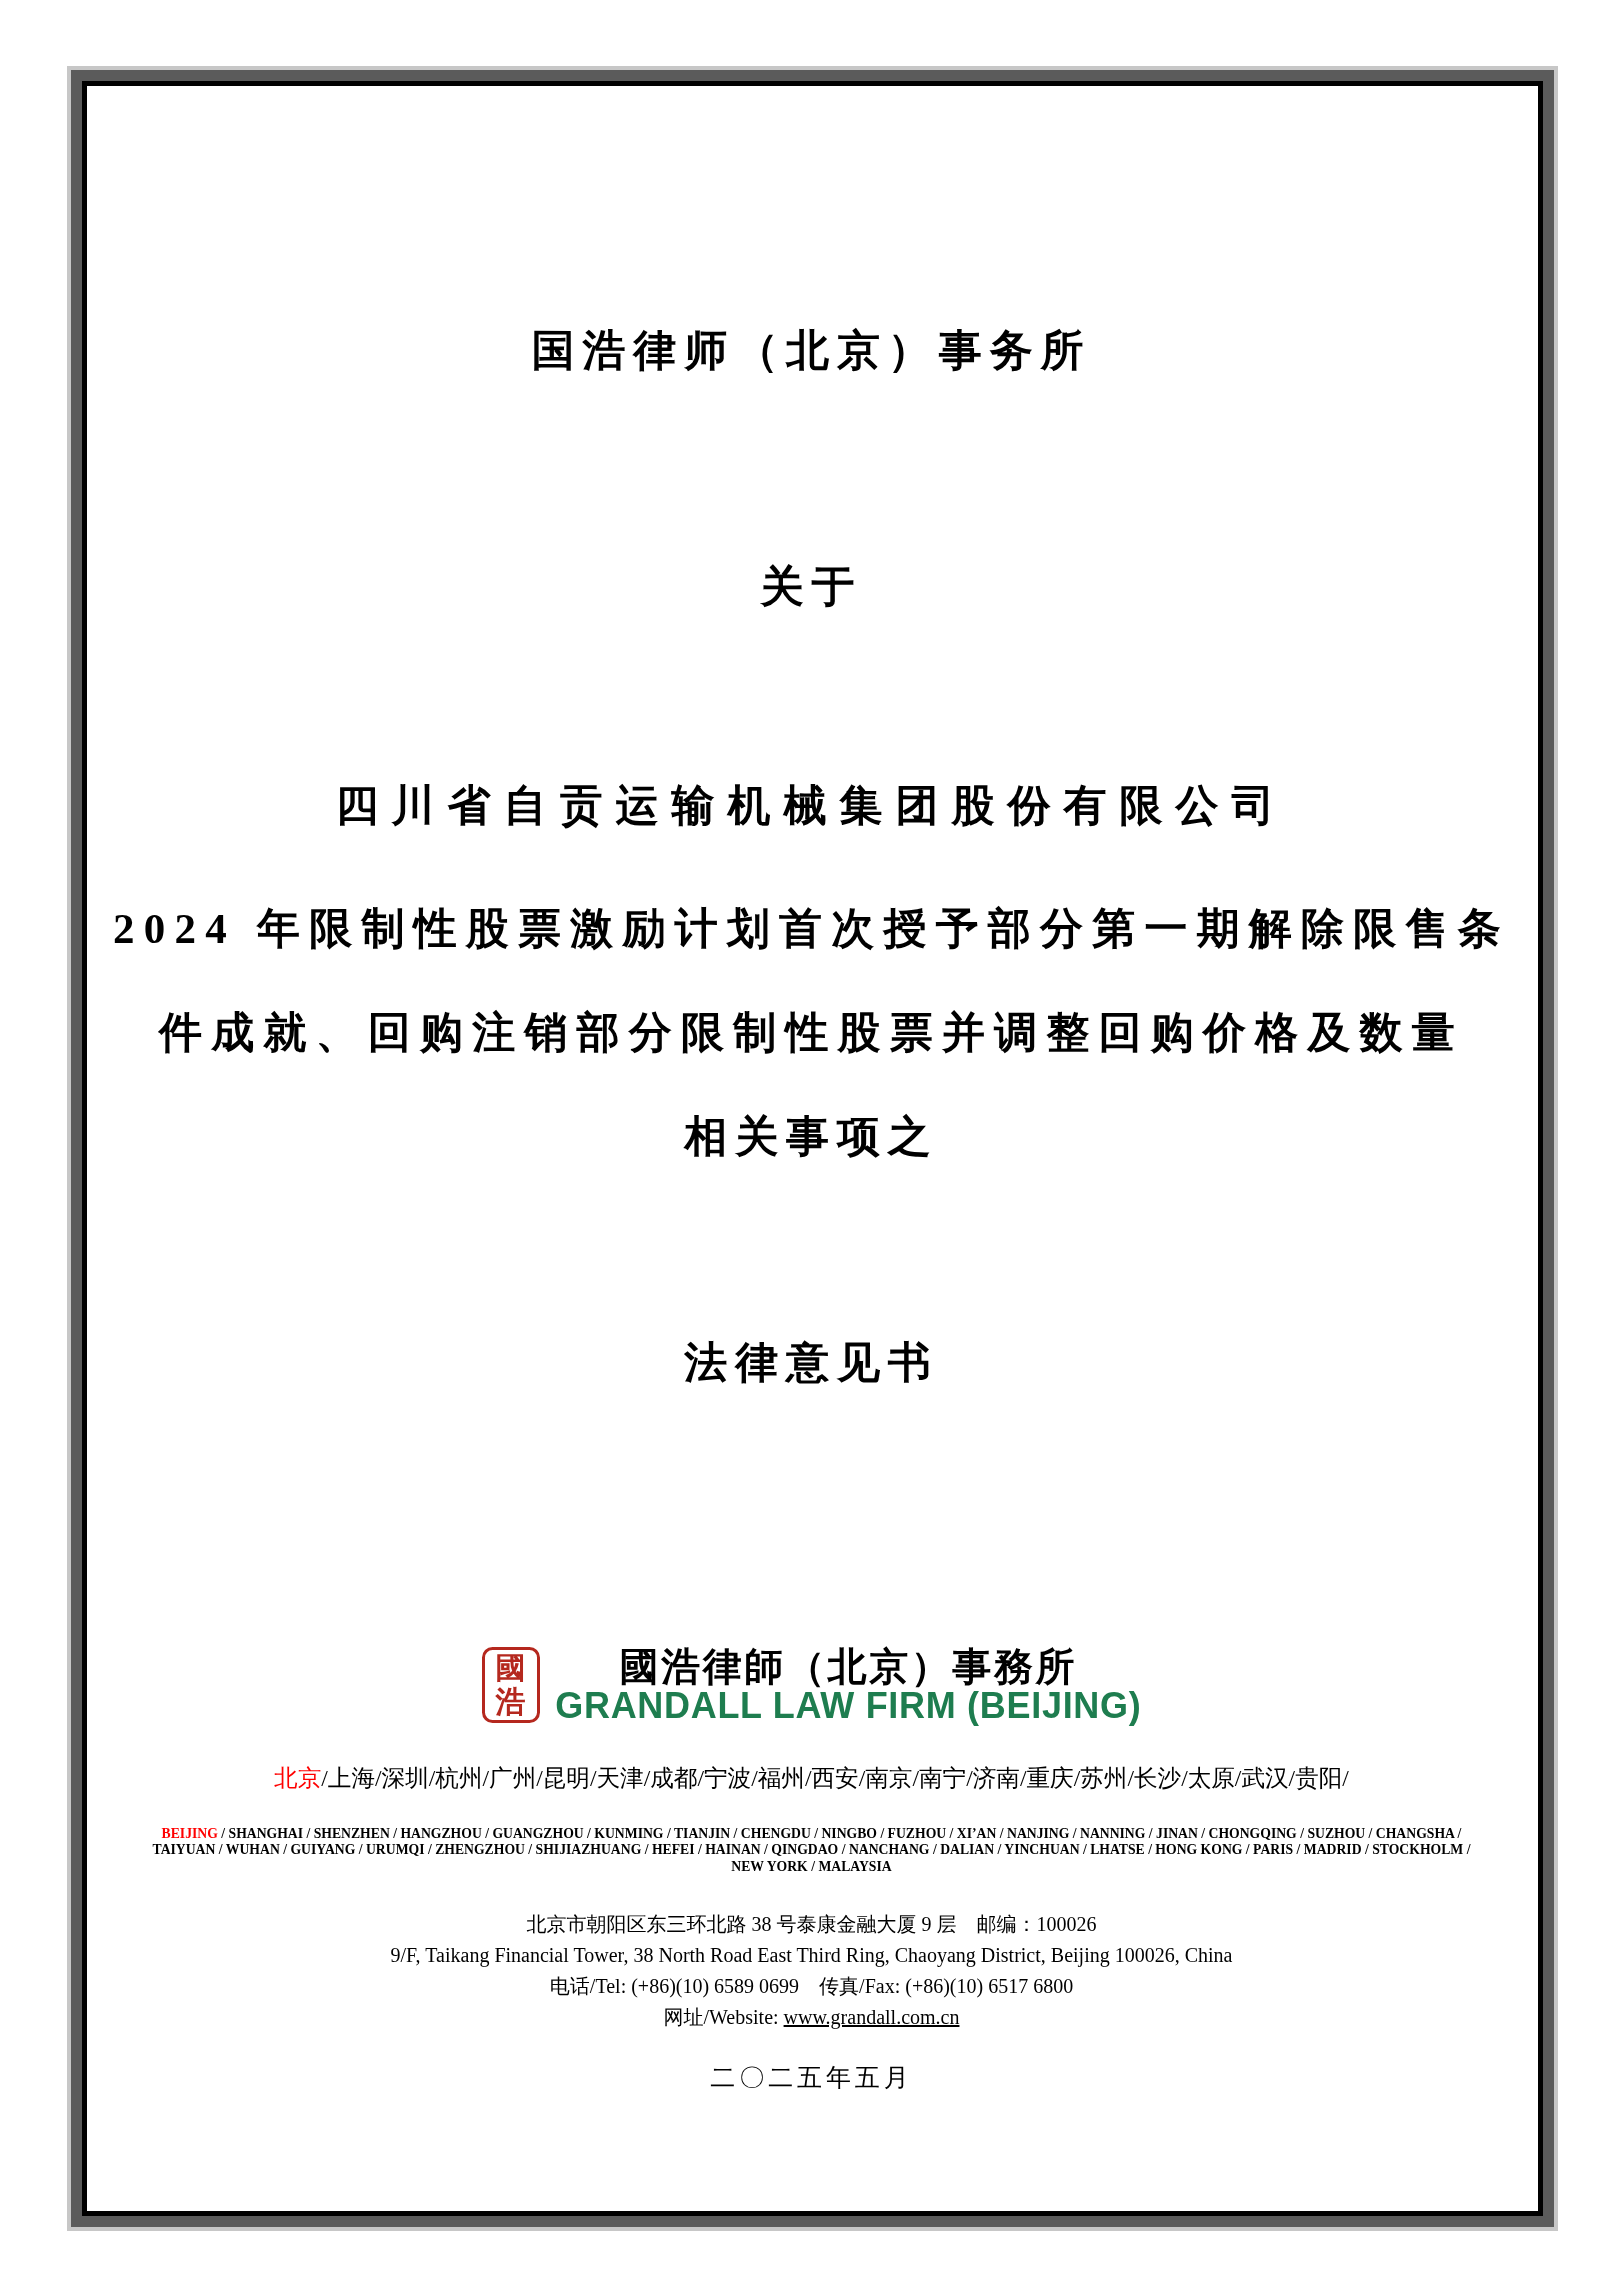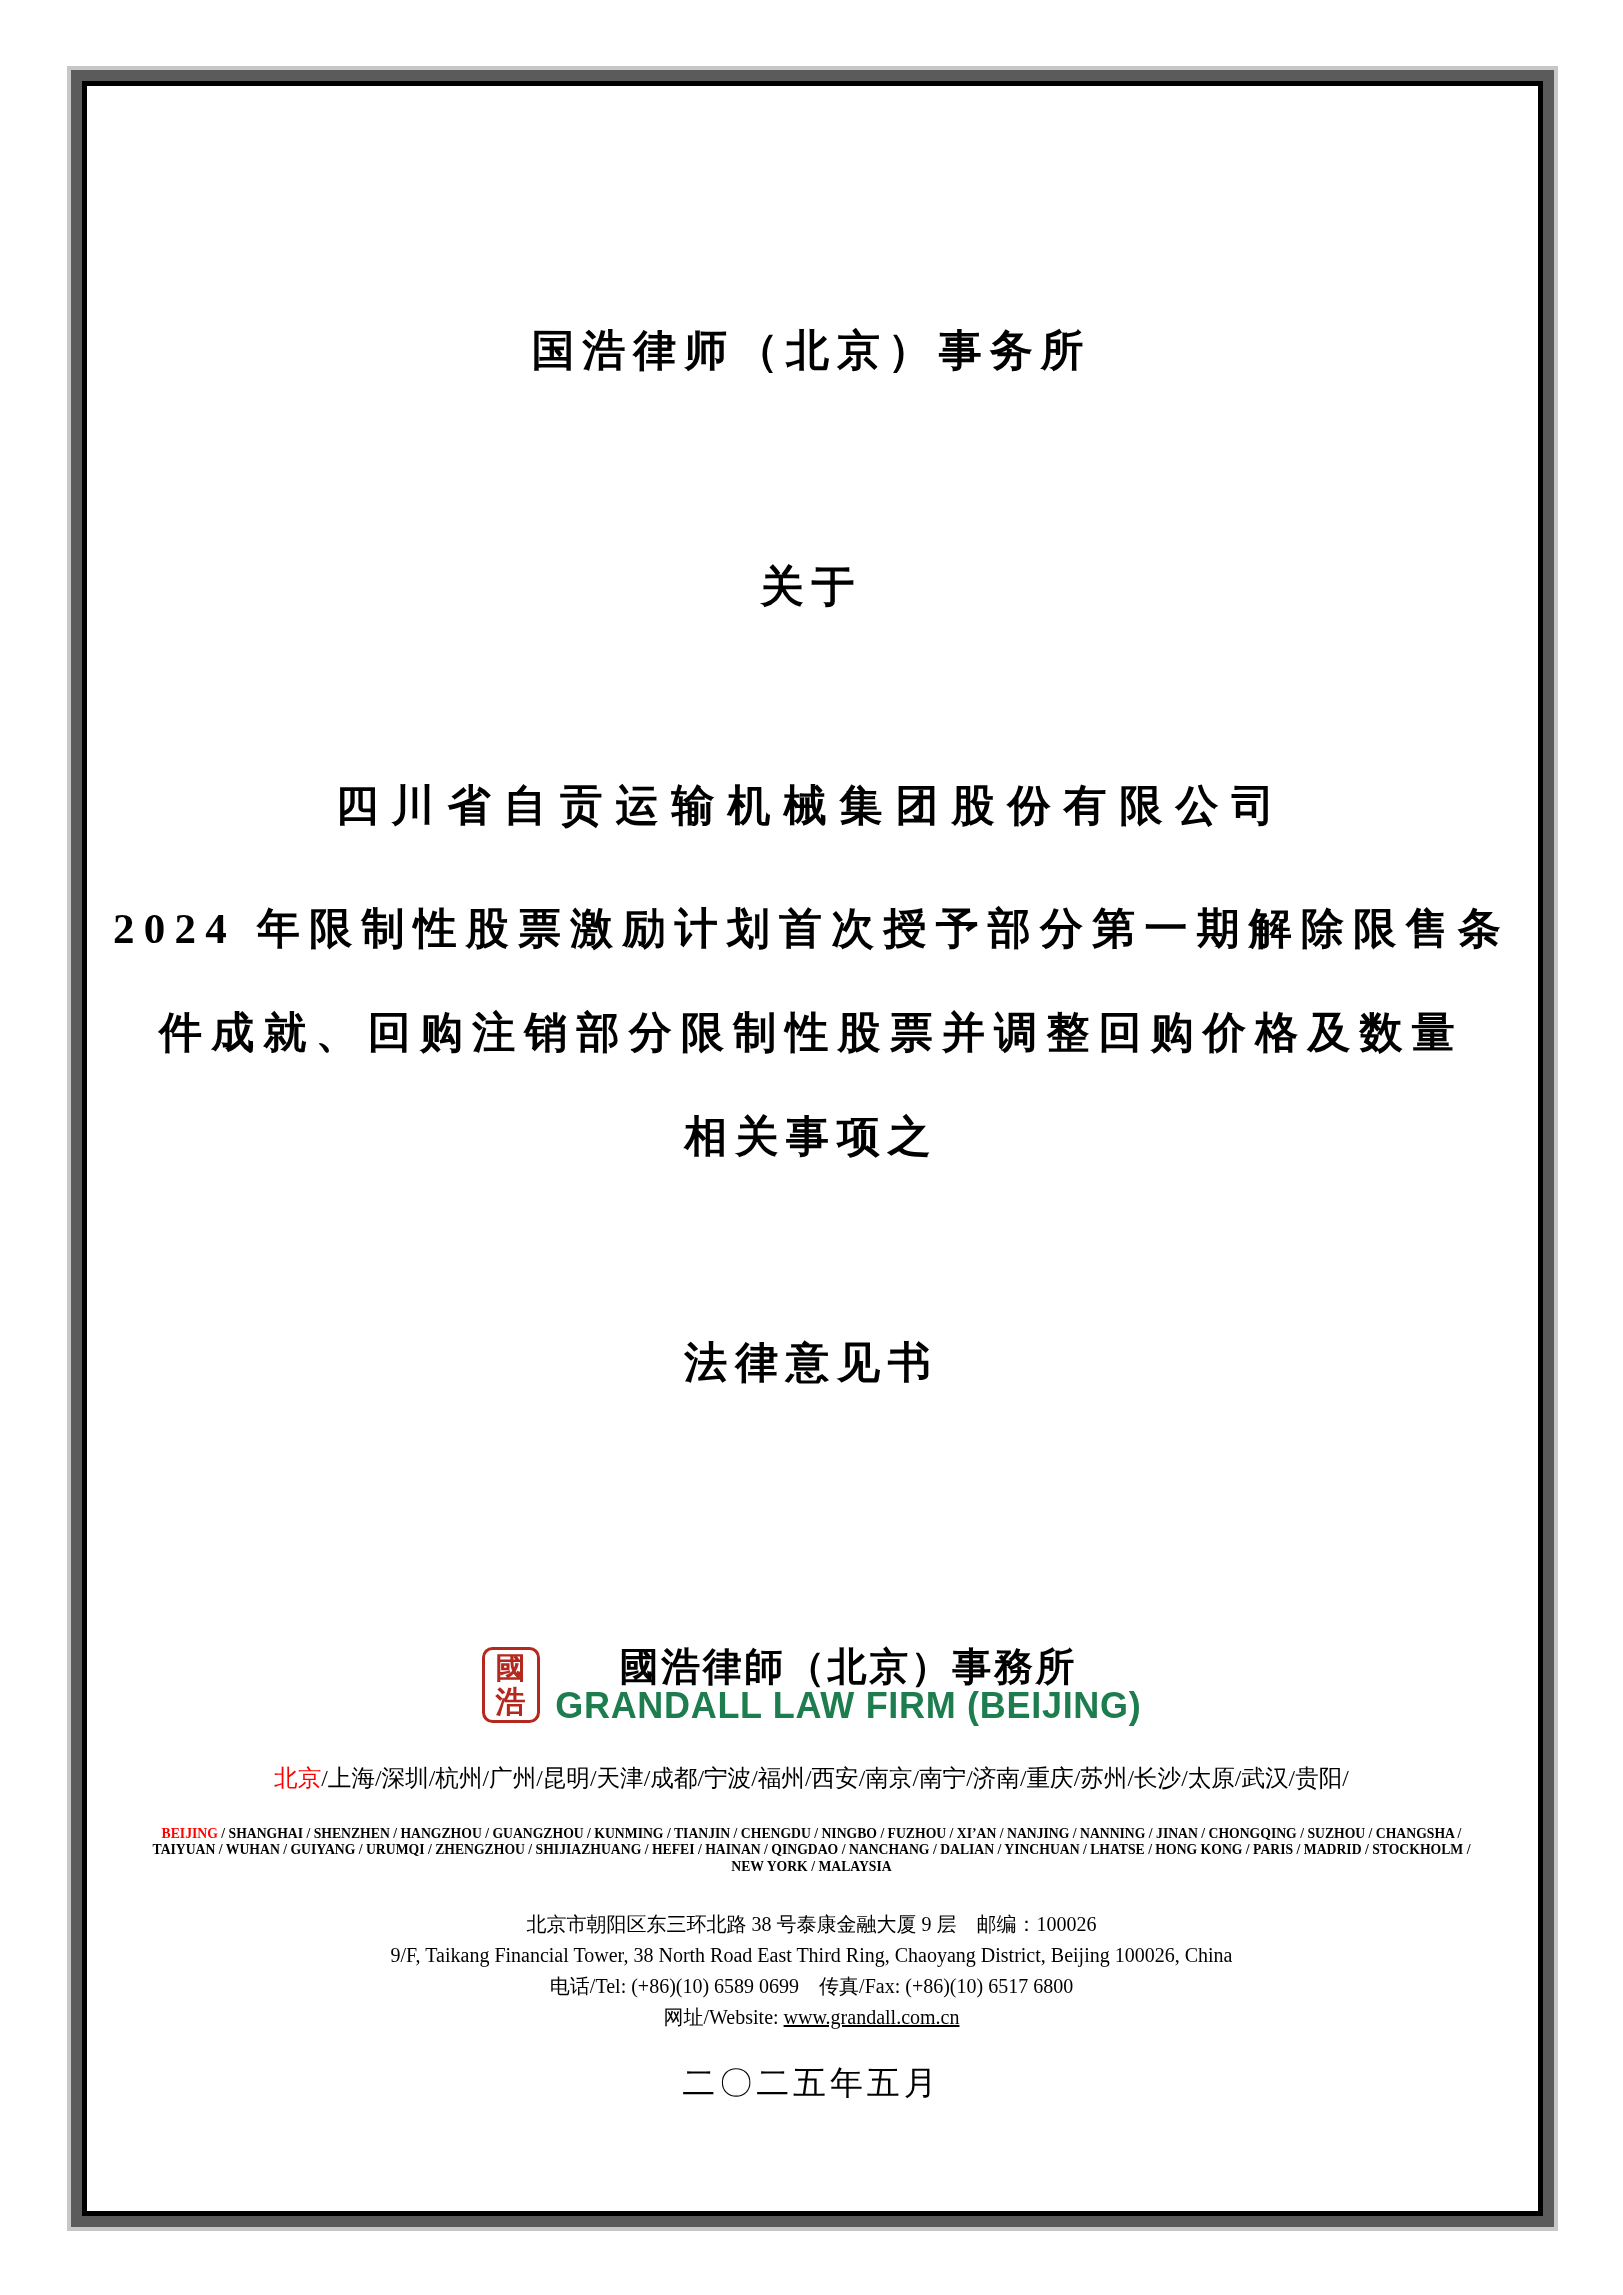--- a/index.html
+++ b/index.html
@@ -70,21 +70,21 @@
     color: var(--logo_green, #1e7d4f);
   }
 
   .cn-offices { top: 1762px; font-size: 23.6px; line-height: 32px; text-align: center; }
   .en-offices { top: 1826px; font-size: 13.7px; line-height: 16.4px; font-weight: bold; }
   .red { color: var(--highlight_red, #ff0000); }
 
   .contact { top: 1909px; font-size: 20px; line-height: 31px; font-family: Liberation Serif, serif; }
   .contact .url { text-decoration: underline; }
 
-  .date { top: 2061px; font-size: 33px; letter-spacing: 3.9px; font-family: Liberation Mono, monospace; }
+  .date { top: 2061px; font-size: 25px; letter-spacing: 3.9px; font-family: Liberation Mono, monospace; }
 </style>
 </head>
 <body>
 
 <div class="frame"></div>
 
 <div class="line heading doc-title">国浩律师（北京）事务所</div>
 
 <div class="line heading about">关于</div>
 

